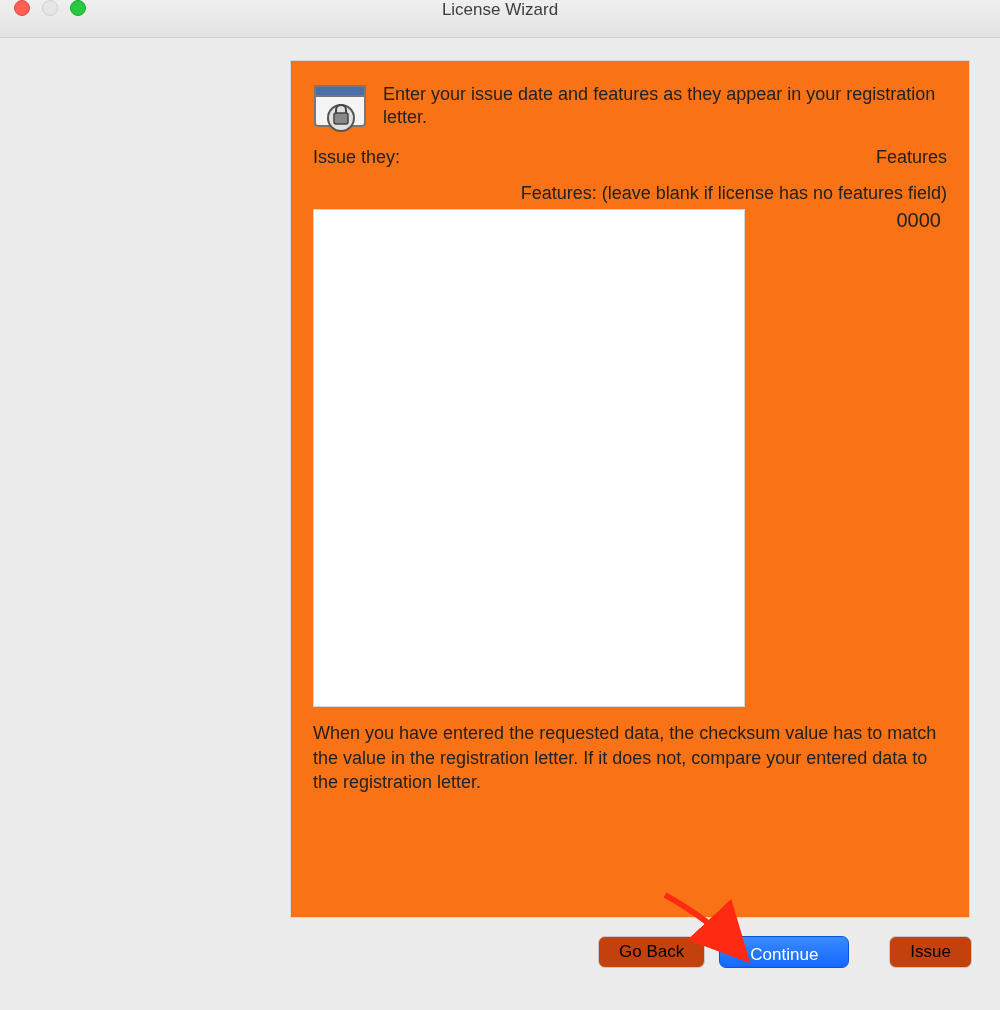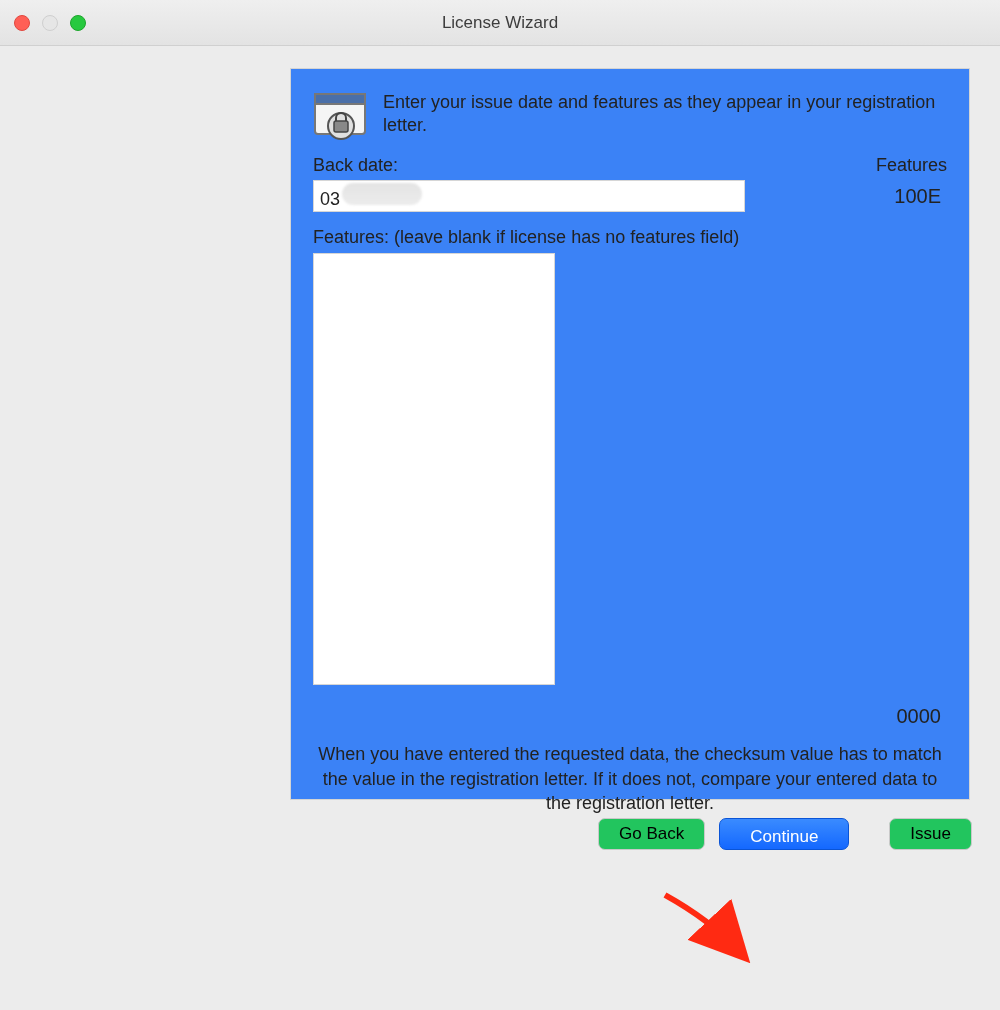--- a/index.html
+++ b/index.html
@@ -8,44 +8,43 @@
       background: #ececec;
       width: 1000px;
       height: 1010px;
       overflow: hidden;
       font-size: 17px;
       color: #222;
     }
 
     
     .titlebar {
-      height: 46px;
+      height: 38px;
       background: linear-gradient(#efefef, #e3e3e3);
       border-bottom: 1px solid #d0d0d0;
       display: flex;
-      align-items: center;
       position: relative;
     }
     .traffic { display: flex; gap: 12px; padding-left: 14px; }
     .dot { width: 16px; height: 16px; border-radius: 50%; }
     .dot.red { background: #ff5f56; border: 1px solid #e1483f; }
     .dot.yellow { background: #e6e6e6; border: 1px solid #cfcfcf; }
     .dot.green { background: #27c93f; border: 1px solid #1da52c; }
     .title {
       position: absolute; left: 0; right: 0; text-align: center;
       font-size: 17px; color: #3d3d3d; font-weight: 400; pointer-events: none;
     }
 
     
     .frame {
       margin: 22px 22px 0 290px;
       border: 1px solid #d4d4d4;
-      background: #3b82f6;
+      background: #f97316;
       width: 680px;
-      height: 732px;
+      height: 858px;
       padding: 22px 22px 12px 22px;
     }
 
     .row-head { display: flex; gap: 12px; }
     .wizard-icon svg { display: block; }
     .headline { font-size: 18px; line-height: 1.3; }
 
     .labels-row {
       display: flex; justify-content: space-between; margin-top: 14px;
       font-size: 18px;
@@ -58,42 +57,42 @@
       padding: 2px 6px; font-size: 18px; font-family: inherit;
     }
     .issue-blur {
       display:inline-block; width:80px; height:22px; border-radius:11px;
       background:linear-gradient(#e4e4e4,#ececec);
       filter: blur(1px);
       margin-left:2px;
     }
     .checksum-val { font-size: 20px; margin-left: auto; padding-right: 6px; }
 
-    .features-label { margin-top: 14px; font-size: 18px; line-height: 1.3; }
+    .features-label { margin-top: 14px; font-size: 18px; line-height: 1.3; text-align: right; }
 
-    .features-row { display: flex; gap: 20px; margin-top: 4px; align-items: flex-start; flex-direction: column; }
+    .features-row { display: flex; gap: 20px; margin-top: 4px; align-items: flex-start; }
     .features-box {
       flex: 0 0 432px; height: 498px;
       border: 1px solid #d6d6d6; background: #fff;
       padding: 6px 8px; font-size: 18px; font-family: inherit;
       resize: none;
     }
     .features-checksum { font-size: 20px; margin-left: auto; padding-right: 6px; }
 
-    .helptext { margin-top: 14px; font-size: 18px; line-height: 1.35; text-align: center; }
+    .helptext { margin-top: 14px; font-size: 18px; line-height: 1.35; }
 
     
     .buttons {
       display: flex; gap: 14px;
       justify-content: flex-end;
       padding: 18px 28px 0 0;
     }
     .btn {
       height: 32px; border-radius: 7px; font-size: 17px;
-      background: #22c55e; border: 1px solid #c9c9c9;
+      background: #c2410c; border: 1px solid #c9c9c9;
       padding: 0 20px; cursor: pointer;
       font-family: inherit;
     }
     .btn.primary {
       background: linear-gradient(#3a8bff, #1468ff);
       color: #fff; border: 1px solid #0a54d6;
       padding: 8px 30px;
     }
     .gap { width: 12px; }
 
@@ -127,30 +126,24 @@
           <circle cx="10" cy="15" r="13" fill="#e0e0e0" stroke="#555" stroke-width="2"></circle>
           <rect x="3" y="10" width="14" height="11" rx="2" fill="#888" stroke="#444" stroke-width="1.5"></rect>
           <path d="M5 10 v-3 a5 5 0 0 1 10 0 v3" fill="none" stroke="#444" stroke-width="2"></path>
         </g>
       </svg>
     </div>
     <div class="headline">Enter your issue date and features as they appear in your registration letter.</div>
   </div>
 
   <div class="labels-row">
-    <span>Back date:</span>
+    <span>Issue they:</span>
     <span>Features</span>
   </div>
 
-  <div class="issue-row">
-    <div class="issue-input">
-      <span>03</span><span class="issue-blur"></span>
-    </div>
-    <div class="checksum-val">100E</div>
-  </div>
 
   <div class="features-label">Features: (leave blank if license has no features field)</div>
 
   <div class="features-row">
     <textarea class="features-box" style=""></textarea>
     <div class="features-checksum">0000</div>
   </div>
 
   <div class="helptext">When you have entered the requested data, the checksum value has to match the value in the registration letter.  If it does not, compare your entered data to the registration letter.</div>
 

